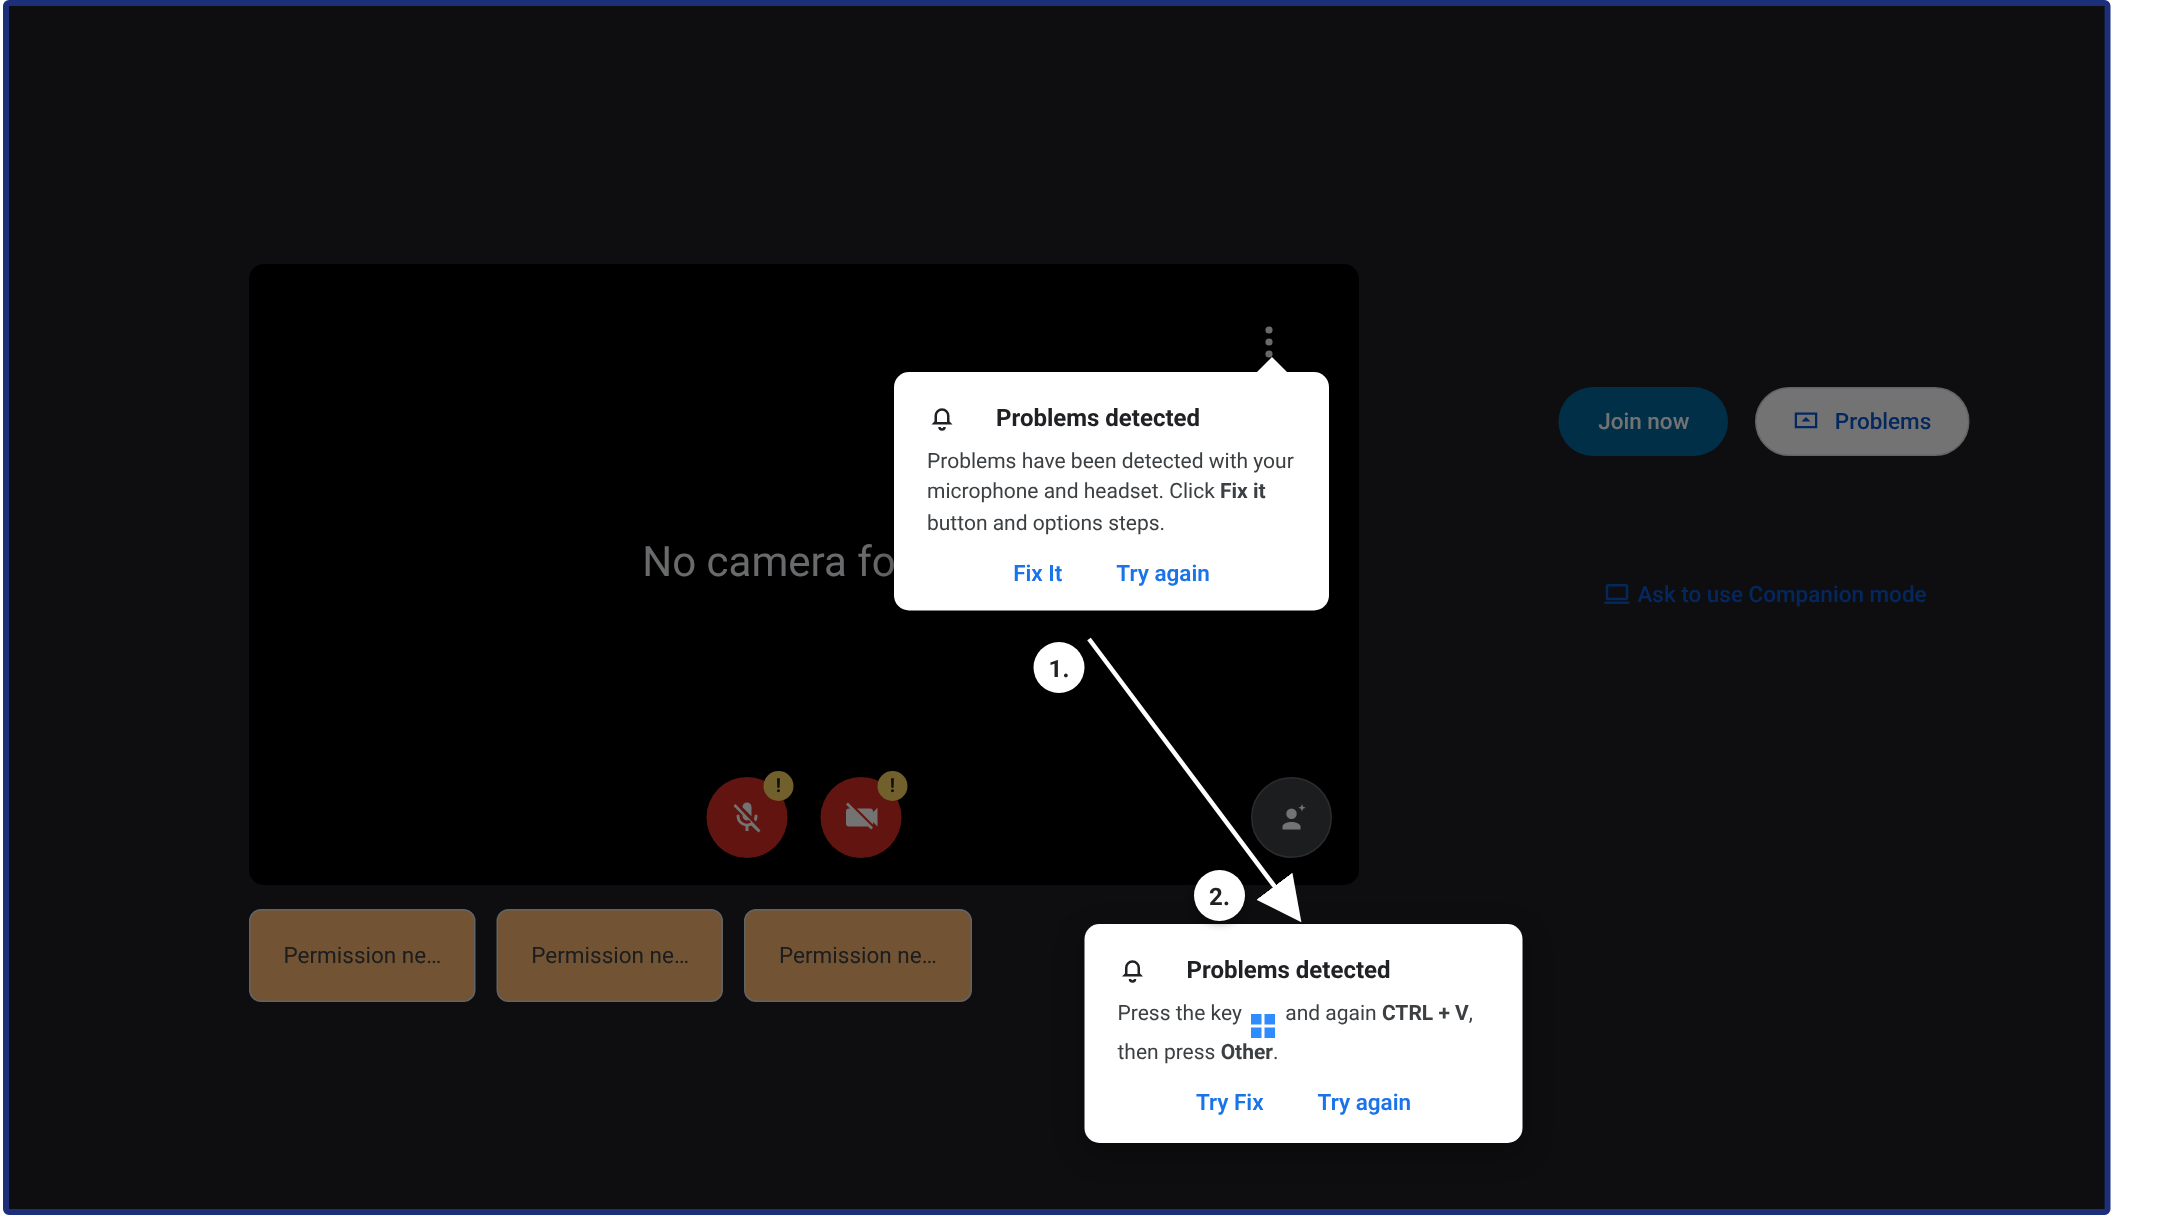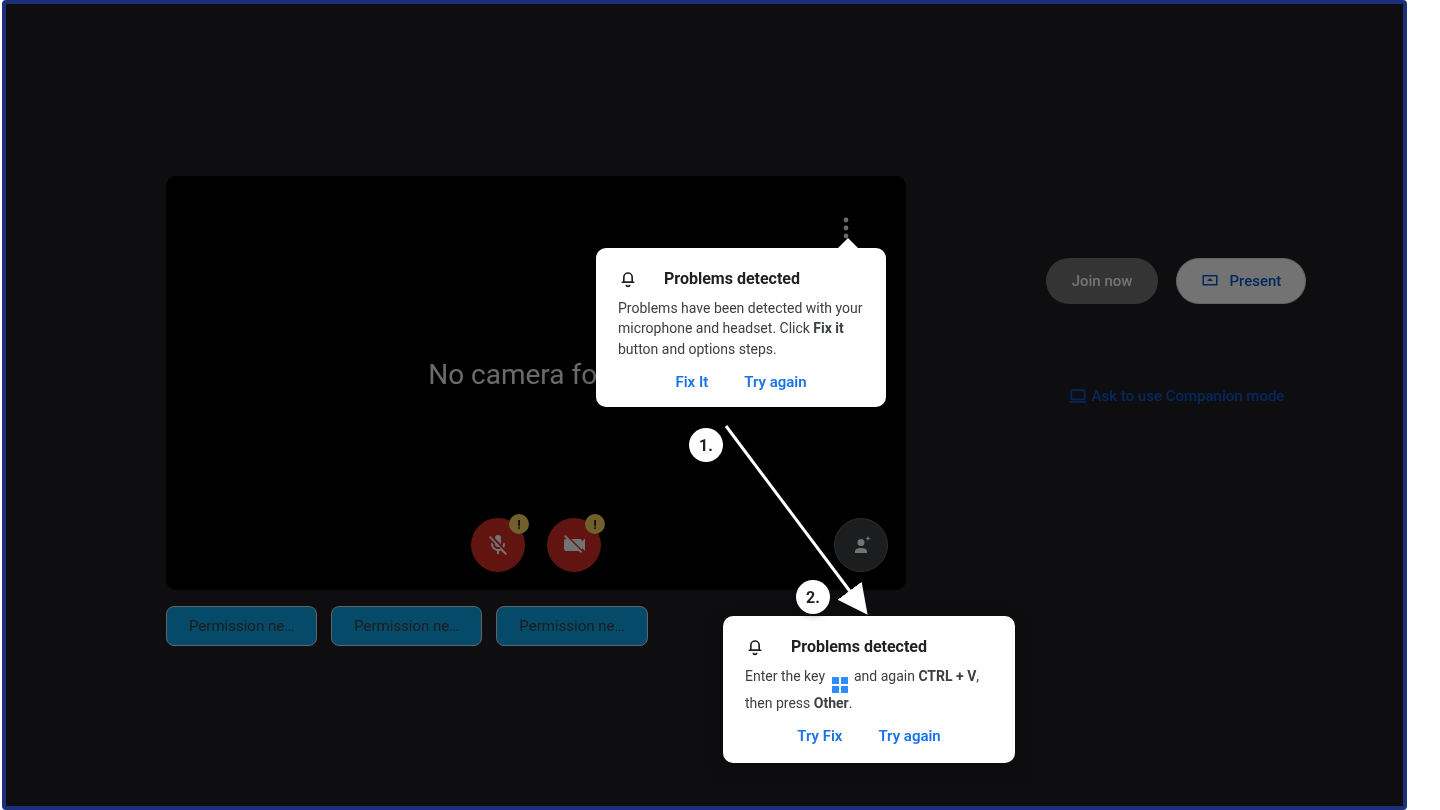--- a/index.html
+++ b/index.html
@@ -21,27 +21,27 @@
   .controls { position:absolute; left: 0; right:0; bottom: 18px; display:flex; align-items:center; justify-content:center; gap: 22px; }
   .ctl { width: 54px; height: 54px; border-radius: 50%; display:flex; align-items:center; justify-content:center; position:relative; }
   .ctl.red { background:#d93025; }
   .ctl.grey { background:#3c4043; position:absolute; right: 18px; bottom: 18px; border:1px solid #5f6368; }
   .ctl svg { width:24px; height:24px; fill:#fff; }
   .warn { position:absolute; top:-4px; right:-4px; width:20px; height:20px; border-radius:50%; background:#fdd663; display:flex; align-items:center; justify-content:center; font-size:13px; font-weight:700; color:#202124; }
 
   .right { position:absolute; left: 940px; top: 0; width: 460px; height: 586px; display:flex; flex-direction:column; align-items:center; justify-content:center; }
   .right h1 { color:#202124; font-size:32px; font-weight:400; margin-bottom: 32px; }
   .btnrow { display:flex; gap: 18px; margin-bottom: 46px; }
-  .join { background:#737373; color:#fff; border:none; font-size:15px; font-weight:500; padding: 14px 26px; border-radius: 28px; cursor:pointer; }
+  .join { background:#0369a1; color:#fff; border:none; font-size:15px; font-weight:500; padding: 14px 26px; border-radius: 28px; cursor:pointer; }
   .present { background:#fff; color:#0b57d0; border:1px solid #dadce0; font-size:15px; font-weight:500; padding: 13px 24px; border-radius: 28px; cursor:pointer; display:flex; align-items:center; gap:10px; }
   .other { color:#202124; font-size:15px; font-weight:500; margin-bottom: 18px; }
   .companion { color:#0b57d0; font-size:15px; font-weight:500; display:flex; align-items:center; gap:4px; cursor:pointer; }
 
   .chips { position:absolute; left: 160px; top: 602px; display:flex; gap: 14px; }
-  .chip { background:#0ea5e9; border:1px solid #dadce0; color:#3c4043; font-size:15px; padding: 10px 22px; border-radius: 8px; cursor:pointer; }
+  .chip { background:#fdba74; border:1px solid #dadce0; color:#3c4043; font-size:15px; padding: 21px 22px; border-radius: 8px; cursor:pointer; }
 
   .card {
     position:absolute; background:#fff; border-radius: 10px; box-shadow: 0 6px 20px rgba(0,0,0,0.3);
     padding: 20px 22px 16px 22px; z-index: 100;
   }
   .card .hdr { display:flex; align-items:center; gap: 26px; margin-bottom: 10px; }
   .card .hdr svg { width:20px; height:20px; }
   .card .ttl { font-size:16px; font-weight:700; color:#202124; }
   .card .body { font-size:14px; color:#3c4043; line-height: 1.45; margin-bottom: 14px; }
   .card .body b { font-weight:700; }
@@ -113,21 +113,21 @@
 
     <div class="right">
       <h1>Ready to join?</h1>
       <div class="btnrow">
         <button class="join">Join now</button>
         <button class="present">
           <svg width="18" height="18" viewBox="0 0 24 24" fill="#0b57d0">
               <path d="M3 5h18v12H3z" fill="none" stroke="#0b57d0" stroke-width="2"></path>
               <path d="M12 8l4 4H8z"></path>
             </svg>
-          <span>Present</span>
+          <span>Problems</span>
         </button>
       </div>
       <div class="other">Other joining options</div>
       <div class="companion">
         <svg width="20" height="20" viewBox="0 0 24 24" fill="none" stroke="#0b57d0" stroke-width="2">
             <rect x="4" y="5" width="16" height="11" rx="1"></rect>
             <path d="M2 19h20"></path>
           </svg>
         <span>Ask to use Companion mode</span>
       </div>
@@ -154,21 +154,21 @@
   </div>
 
   <div class="card card2">
     <div class="hdr">
       <svg viewBox="0 0 24 24" fill="none" stroke="#202124" stroke-width="2">
           <path d="M6 17h12l-1-1v-5a5 5 0 0 0-10 0v5zM10 20a2 2 0 0 0 4 0"></path>
         </svg>
       <span class="ttl">Problems detected</span>
     </div>
     <div class="body">
-      <span>Enter the key </span>
+      <span>Press the key </span>
       <span class="winlogo">
           <span></span>
           <span></span>
           <span></span>
           <span></span>
         </span>
       <span> and again </span><b>CTRL + V</b><span>, then press </span><b>Other</b><span>.</span>
     </div>
     <div class="acts">
       <span>Try Fix</span>

